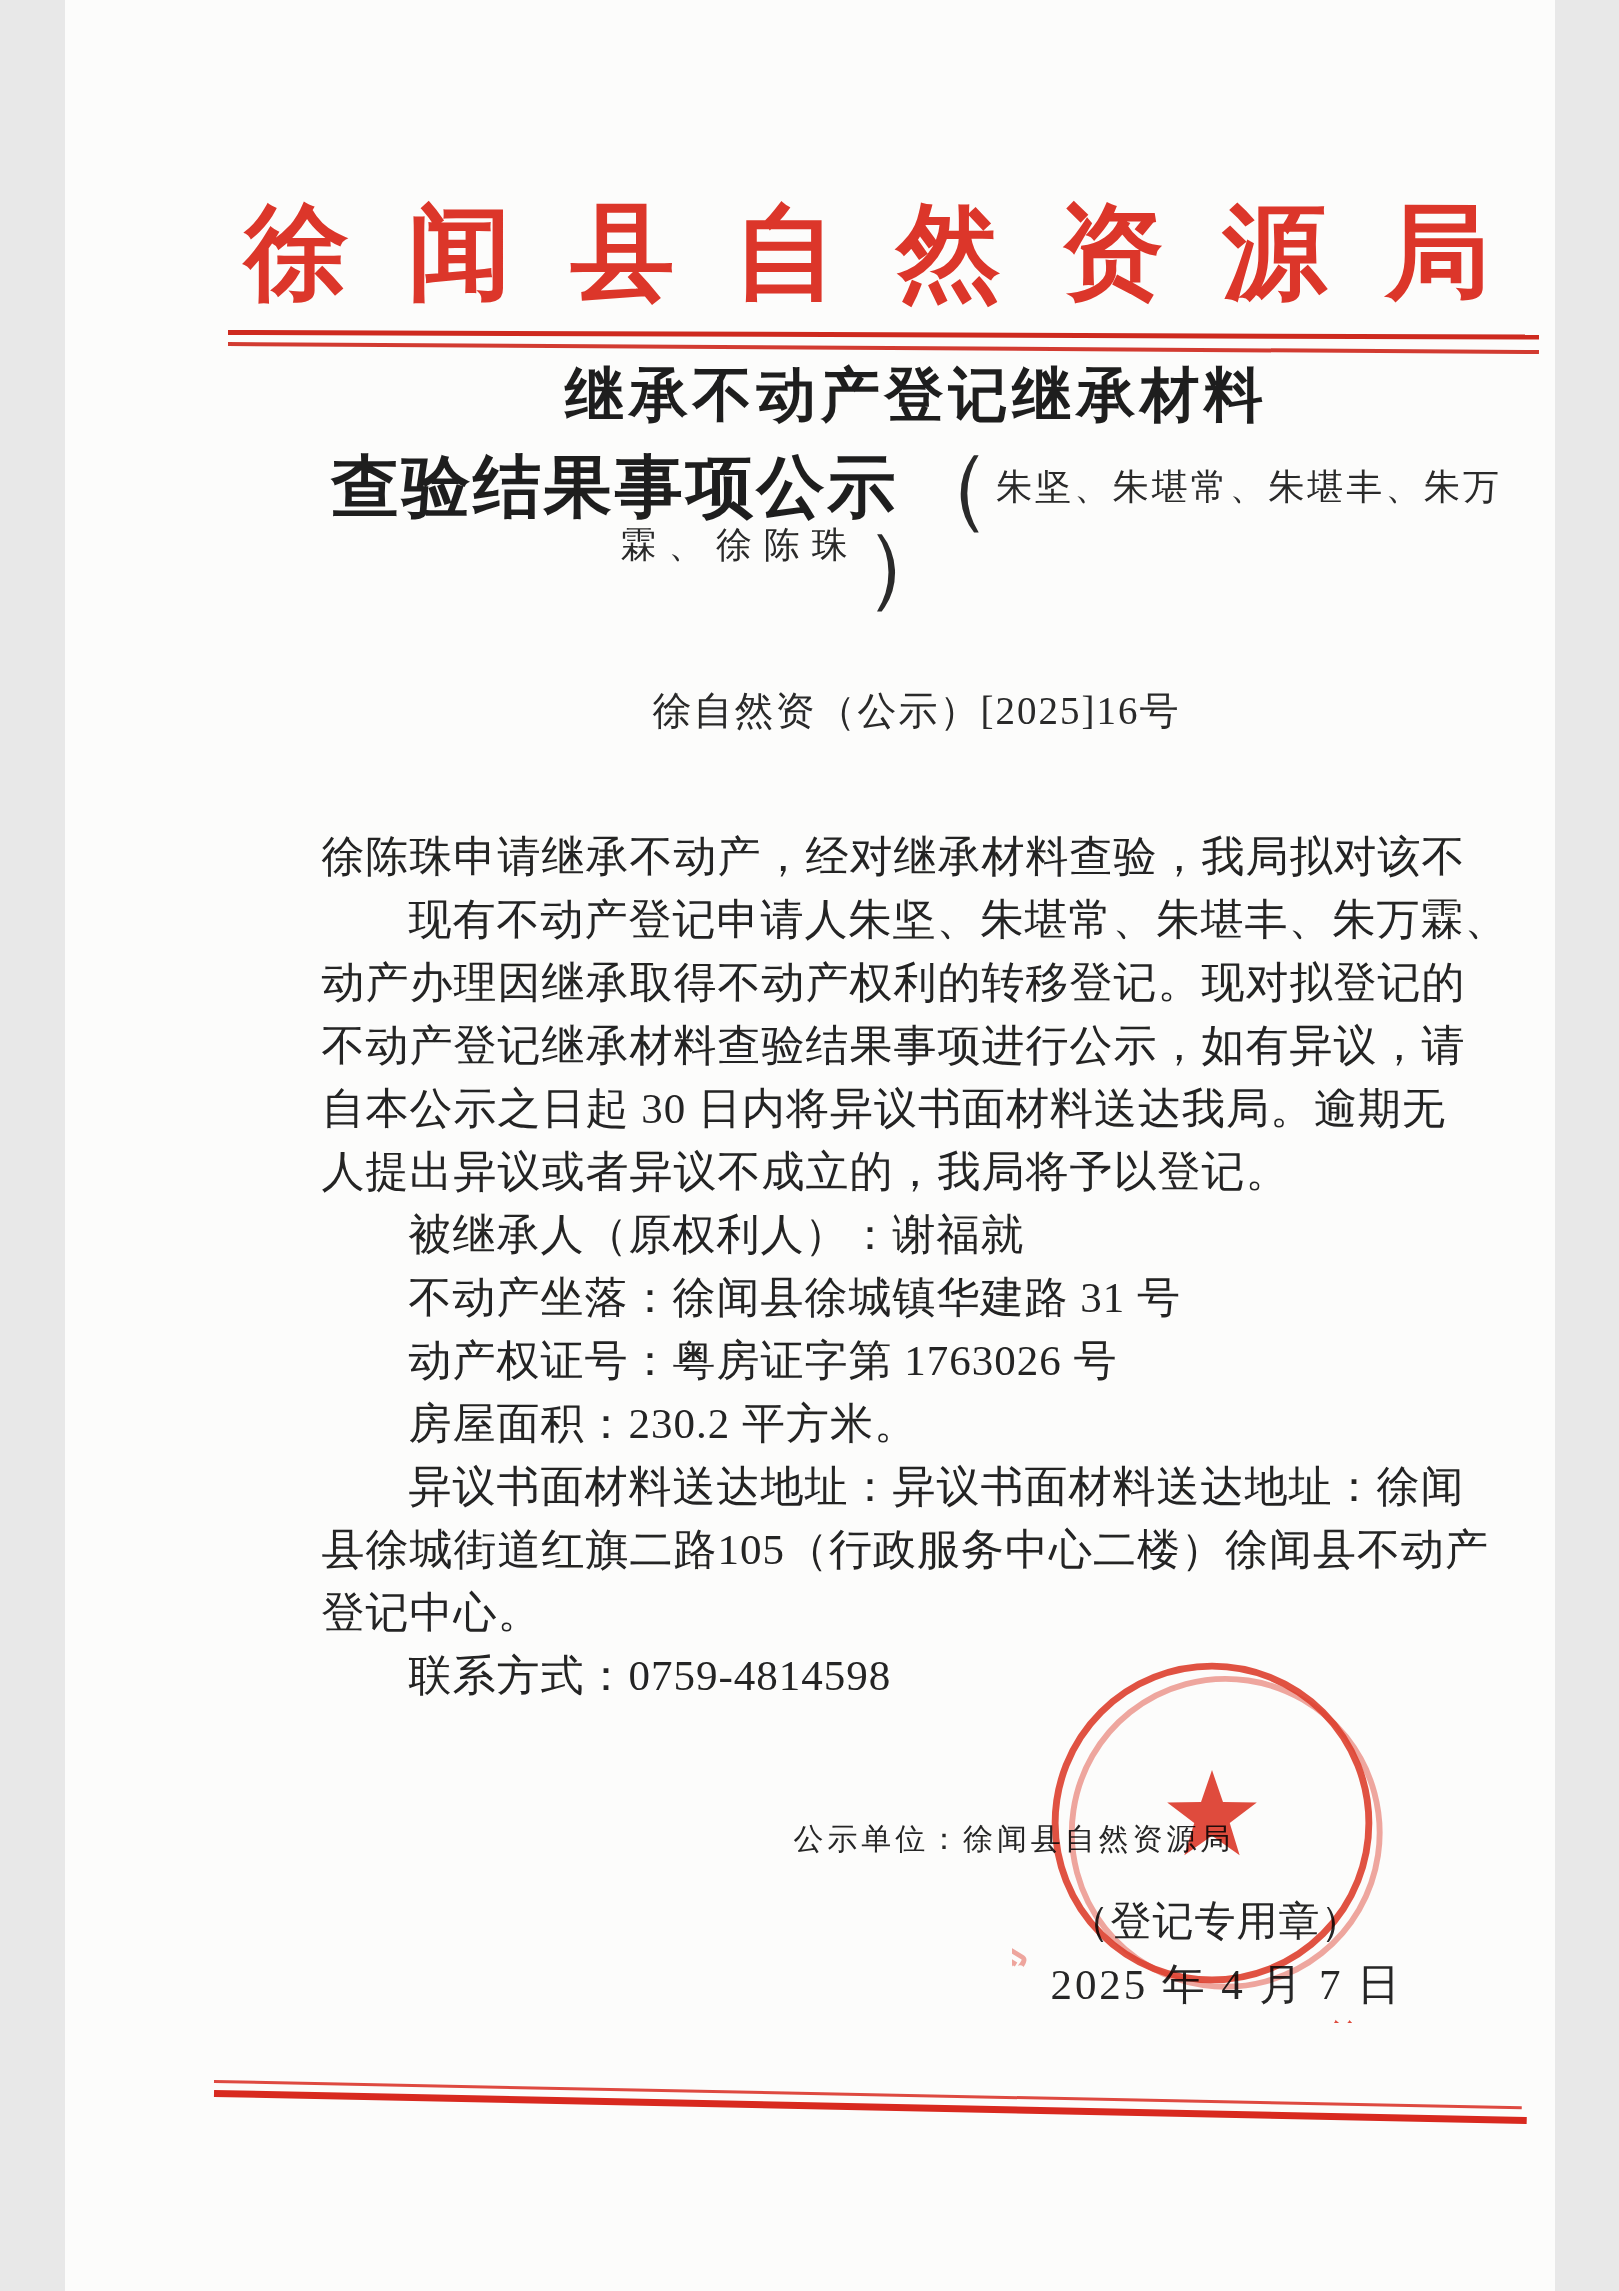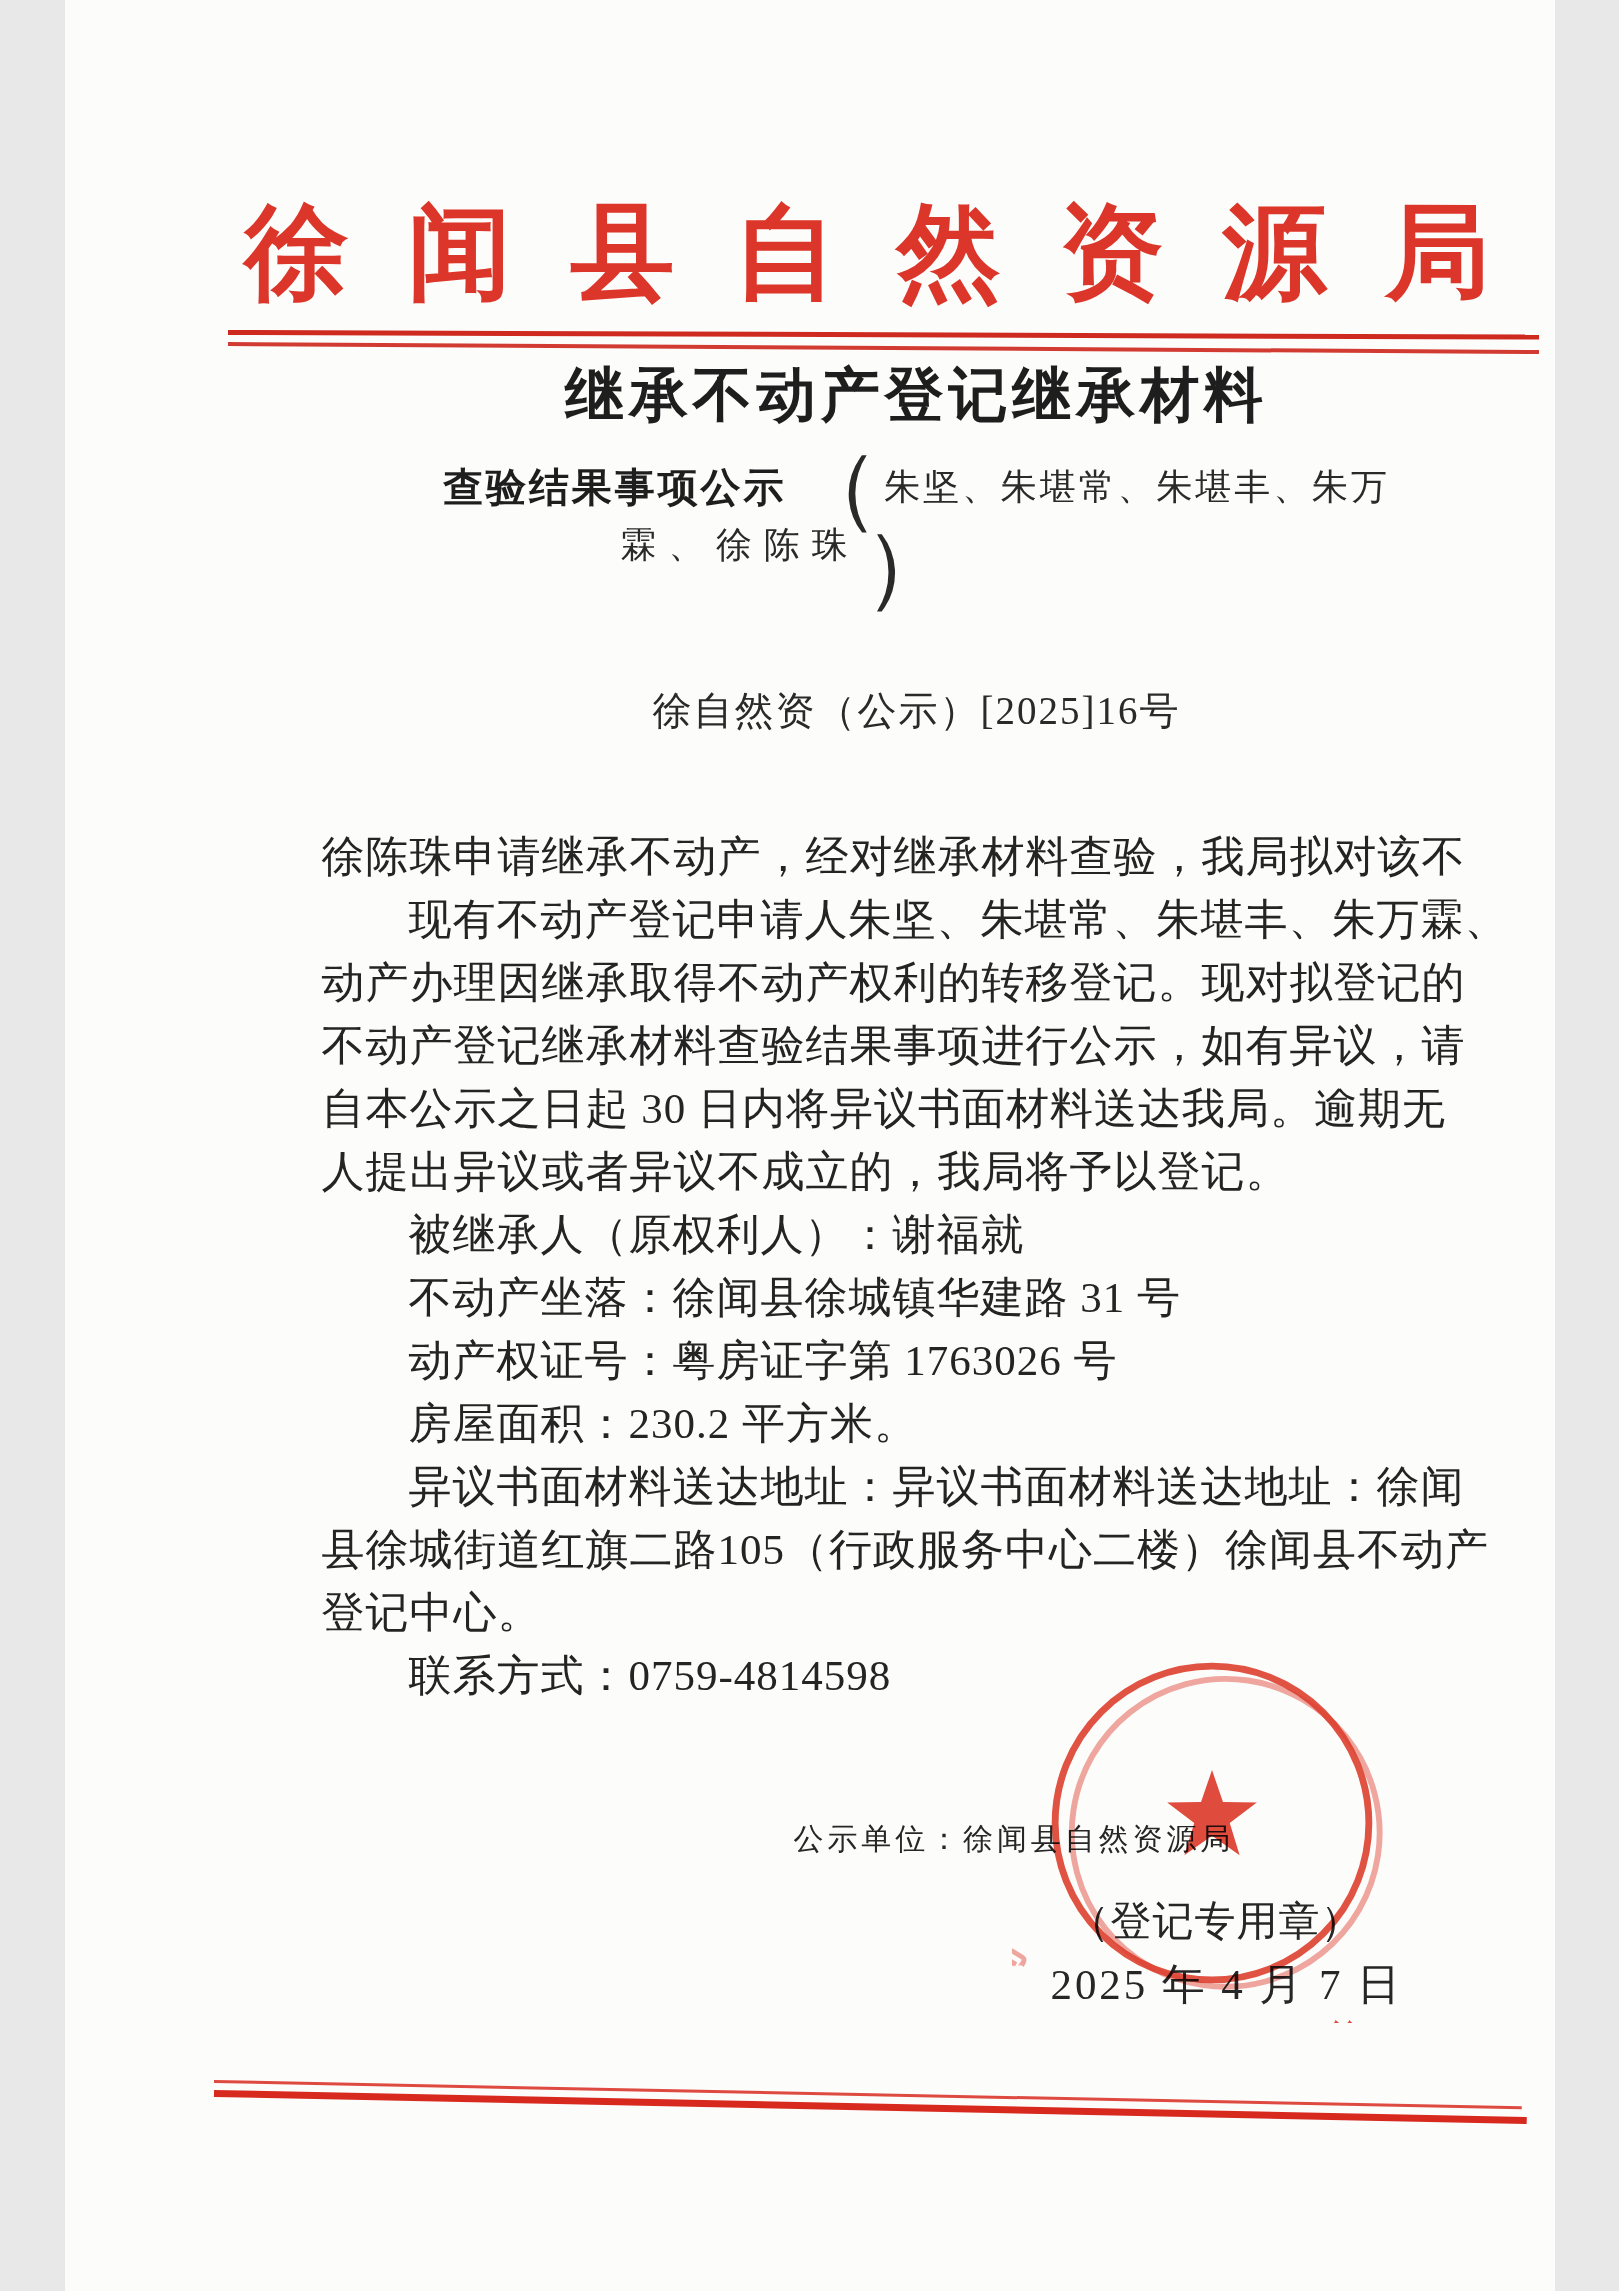--- a/index.html
+++ b/index.html
@@ -19,21 +19,21 @@
   .title1{
     position:absolute;left:73px;top:365px;width:1558px;text-align:center;
     font-size:59px;line-height:61px;font-weight:700;letter-spacing:4.9px;color:#1e1e1e;
     font-family:"Liberation Sans","DejaVu Sans",sans-serif;
   }
   .title2{
     position:absolute;left:73px;top:436px;width:1558px;height:102px;
     display:flex;align-items:center;justify-content:center;white-space:nowrap;
   }
   .title2-main{
-    font-size:40px;font-weight:700;letter-spacing:2.9px;color:#1e1e1e;
+    font-size:68px;font-weight:700;letter-spacing:2.9px;color:#1e1e1e;
     font-family:"Liberation Sans","DejaVu Sans",sans-serif;
   }
   .paren{font-size:90px;line-height:1;font-weight:400;color:#2a2a2a;padding:0 3.9px;}
   .names{font-size:36px;letter-spacing:2.9px;color:#2a2a2a;}
   .title3{
     position:absolute;left:556px;top:521px;height:98px;
     display:flex;align-items:flex-start;white-space:nowrap;
   }
   .title3 .names{letter-spacing:11.8px;}
   .docnum{

